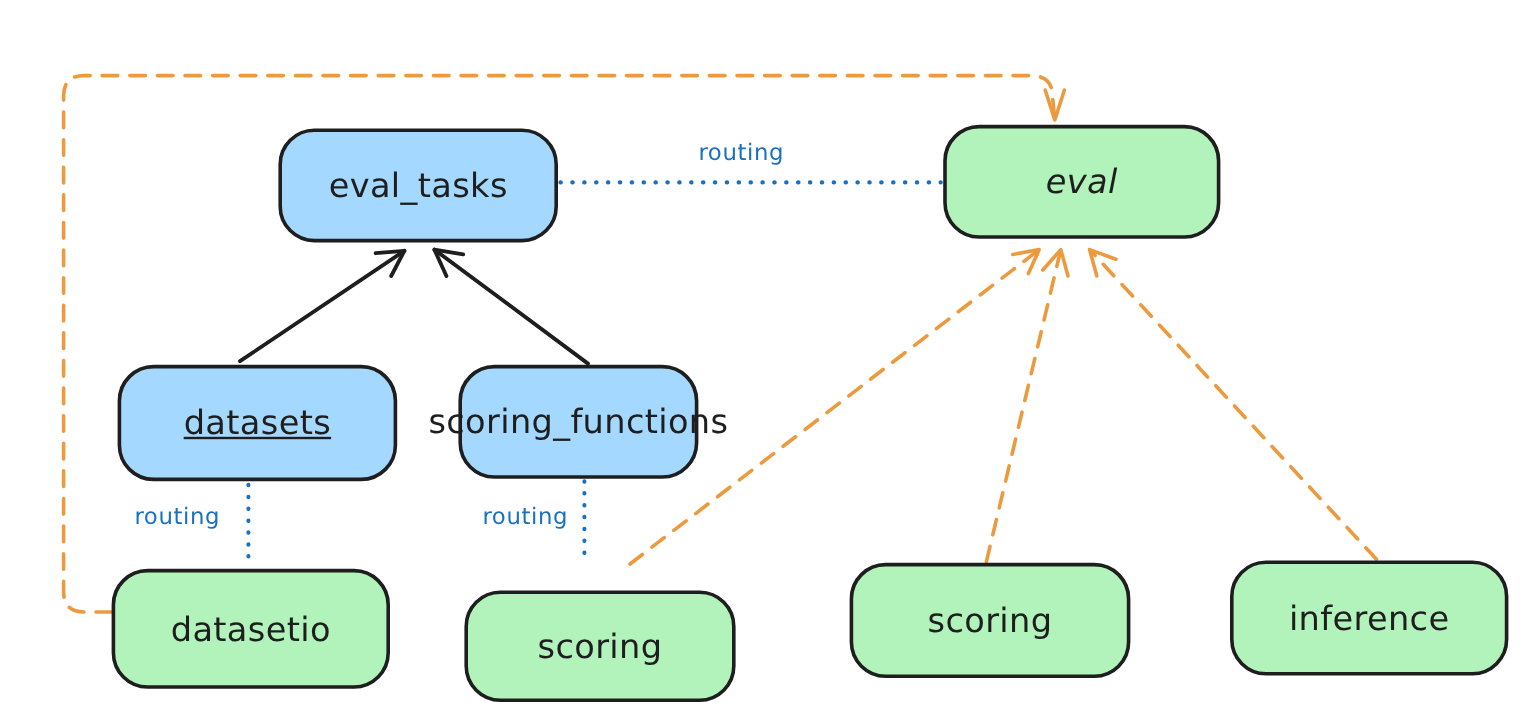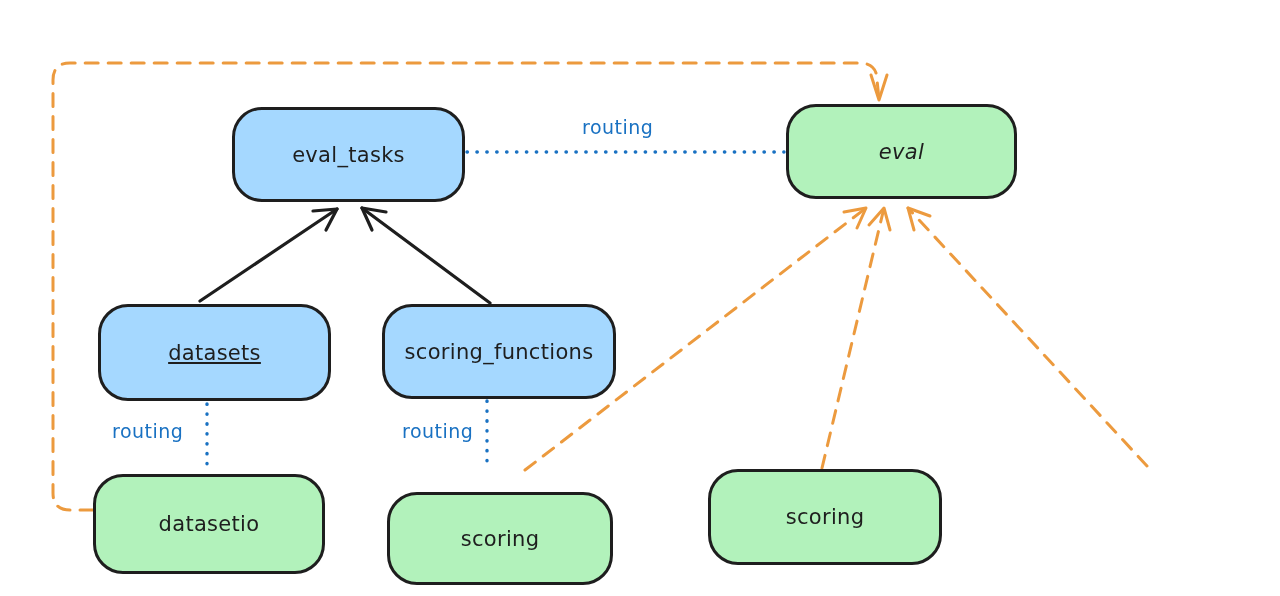--- a/index.html
+++ b/index.html
@@ -18,21 +18,21 @@
   .edges g.orangeline { stroke: var(--orange-line); stroke-width: 3; stroke-dasharray: 13 10; }
   .edges path.head { stroke-dasharray: none; }
   .node {
     position: absolute;
     box-sizing: border-box;
     border: 3px solid var(--stroke);
     border-radius: 30px;
     display: flex;
     align-items: center;
     justify-content: center;
-    font-size: 21px;
+    font-size: 28px;
     letter-spacing: 0.3px;
     color: var(--text);
   }
   .node.blue  { background: var(--blue-fill); }
   .node.green { background: var(--green-fill); }
   .edge-label {
     position: absolute;
     color: var(--blue-line);
     font-size: 19px;
     font-weight: 400;
@@ -94,36 +94,39 @@
   </div>
 
   <div class="node green" style="left:786px; top:104px; width:231px; height:95px;font-style:italic;">
     <span>eval</span>
   </div>
 
   <div class="node blue" style="left:98px; top:304px; width:233px; height:97px;text-decoration:underline;">
     <span>datasets</span>
   </div>
 
-  <div class="node blue" style="left:382px; top:304px; width:234px; height:95px;">
+  <div class="node blue" style="left:382px; top:304px; width:200px; height:95px;">
     <span>scoring_functions</span>
   </div>
 
   <div class="node green" style="left:93px; top:474px; width:232px; height:100px;">
     <span>datasetio</span>
   </div>
 
   <div class="node green" style="left:387px; top:492px; width:226px; height:93px;">
     <span>scoring</span>
   </div>
 
   <div class="node green" style="left:708px; top:469px; width:234px; height:96px;">
     <span>scoring</span>
   </div>
 
+  <div class="node green" style="left:1025px; top:467px; width:232px; height:96px;">
+    <span>inference</span>
+  </div>
 
   <span class="edge-label" style="left:582px; top:116px;">routing</span>
 
   <span class="edge-label" style="left:112px; top:420px;">routing</span>
 
   <span class="edge-label" style="left:402px; top:420px;">routing</span>
 
 </div>
 
 </body></html>

